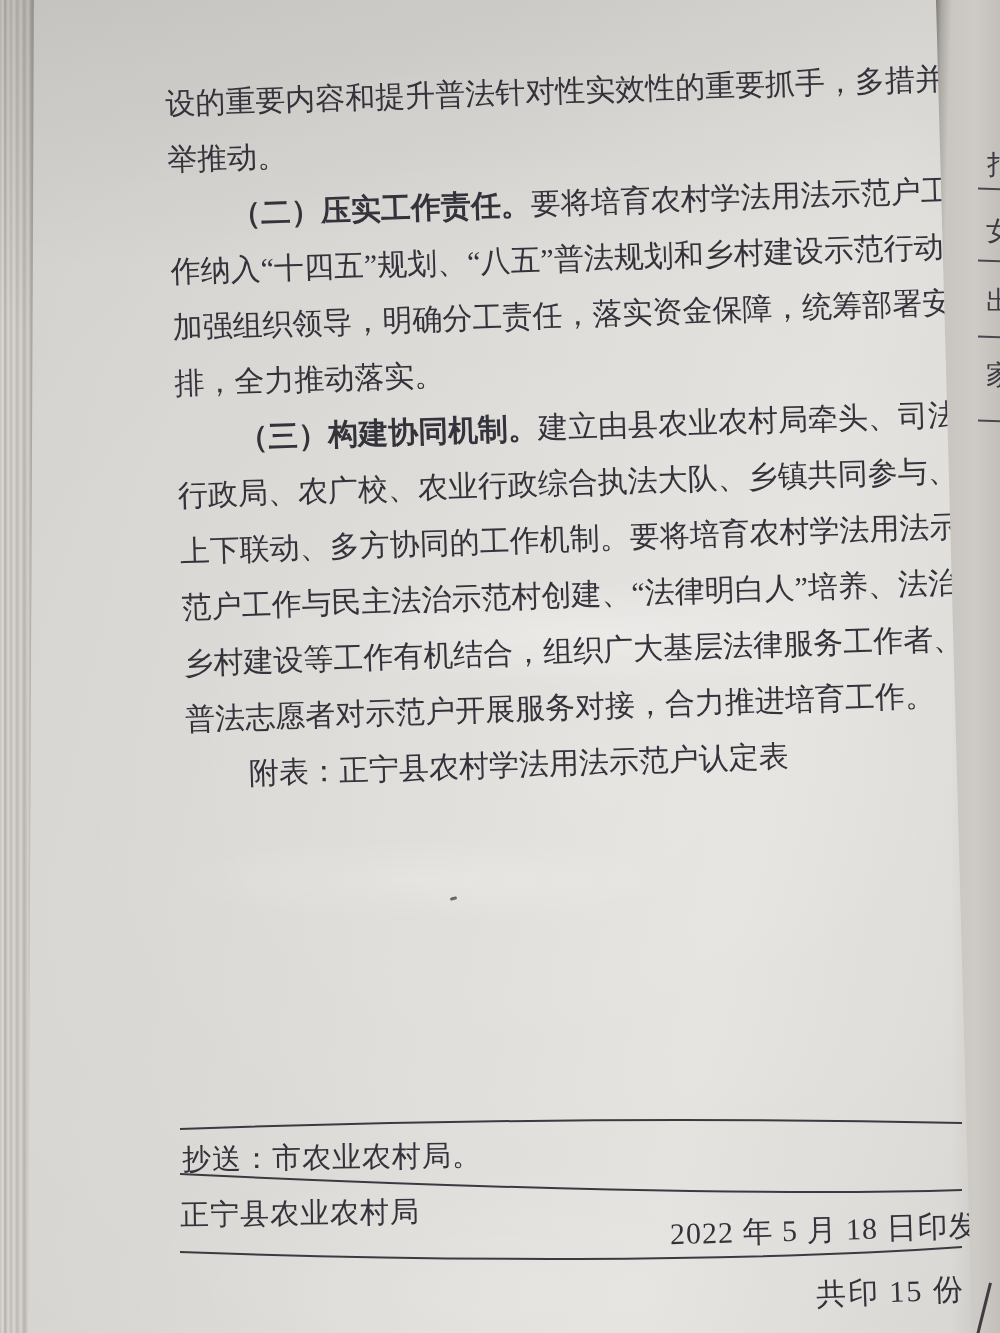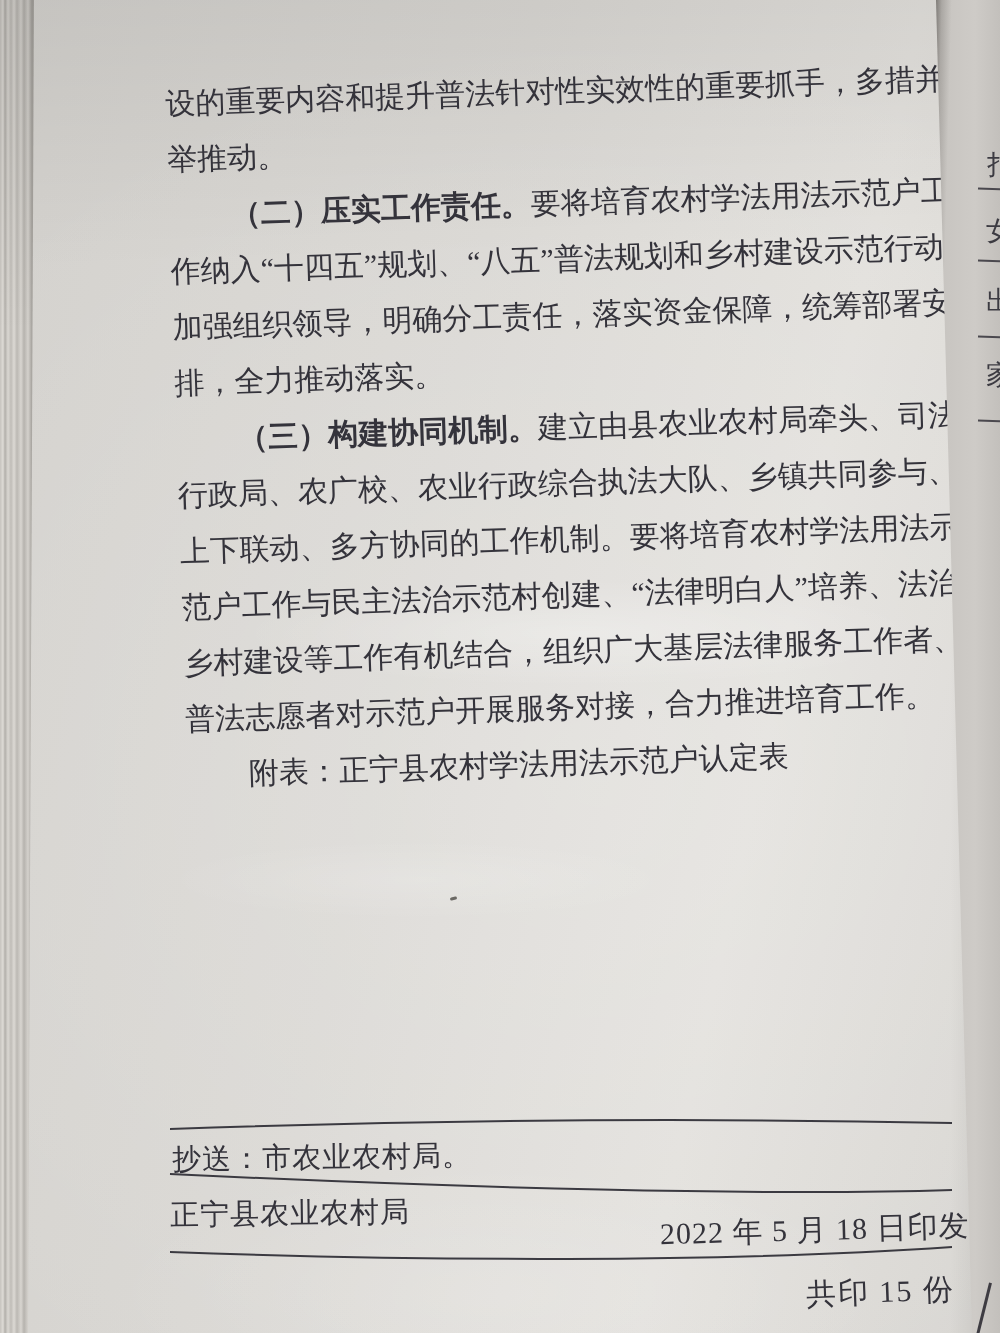--- a/index.html
+++ b/index.html
@@ -96,21 +96,21 @@
   .doc-line.indent { text-indent: 62px; }
   .doc-line .hd { font-weight: 700; }
 
   .speck {
     position: absolute; left: 450px; top: 897px; width: 7px; height: 3px;
     background: #56534f; border-radius: 2px; transform: rotate(-14deg); opacity: 0.85;
   }
 
   
   .doc-footer {
-    position: absolute; left: 164px; top: 1108px; width: 794px; height: 225px;
+    position: absolute; left: 174px; top: 1108px; width: 794px; height: 225px;
     color: #34333b;
   }
   .doc-footer svg { position: absolute; left: 0; top: 0; overflow: visible; }
   .cc-line {
     position: absolute; left: 8px; top: 30px; font-size: 29px;
     letter-spacing: 1px; transform: rotate(-0.8deg); white-space: nowrap;
   }
   .issuer-line {
     position: absolute; left: 6px; top: 86px; font-size: 29px;
     letter-spacing: 1px; transform: rotate(-0.8deg); white-space: nowrap;

